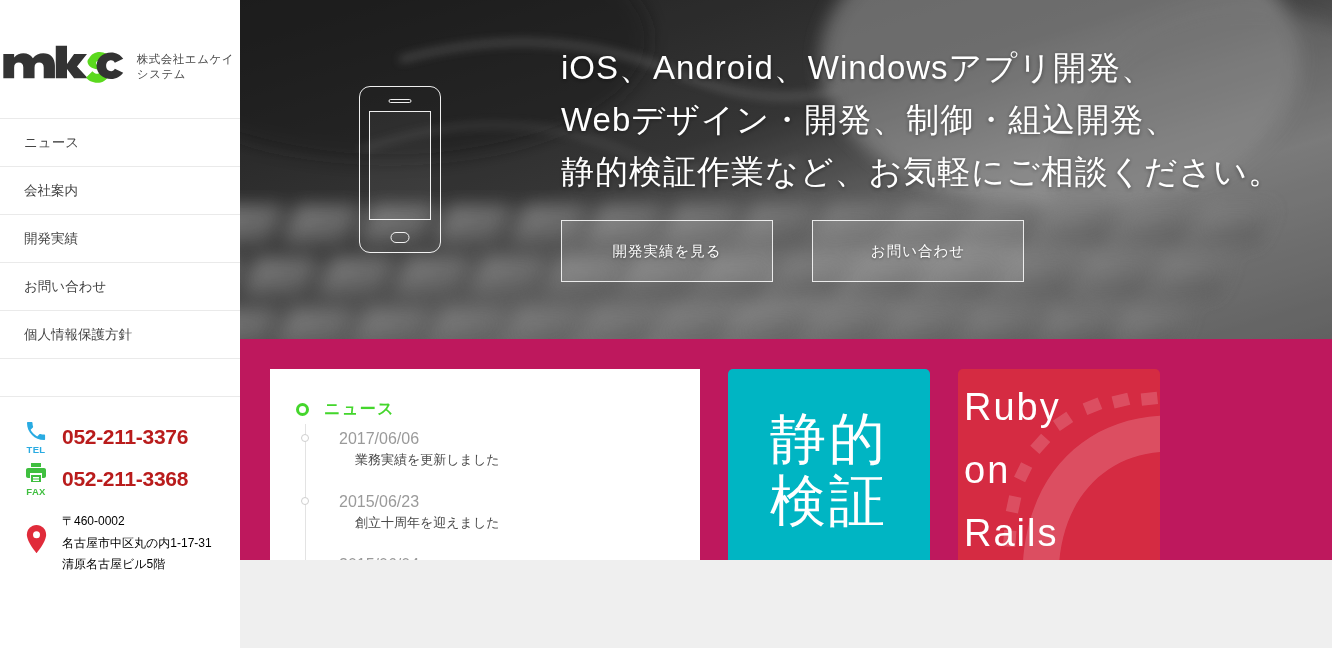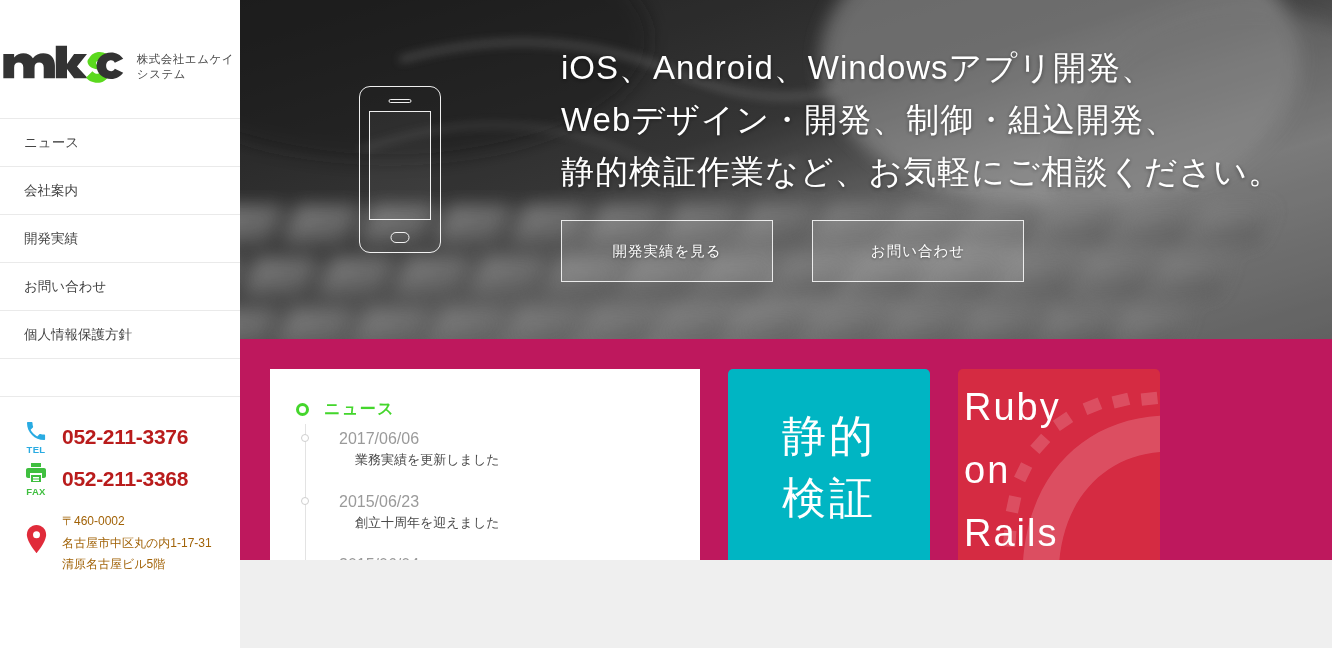--- a/index.html
+++ b/index.html
@@ -47,21 +47,21 @@
   .ci { width:40px; display:flex; flex-direction:column; align-items:center; flex:0 0 40px; }
   .ci-label { font-size:9.5px; font-weight:bold; margin-top:1px; letter-spacing:.3px; }
   .ci-tel .ci-label { color:#29ABE2; }
   .ci-fax .ci-label { color:#3FBF3F; }
   .phone-num {
     font-size:21px; color:#b91c1c; letter-spacing:-.3px;
     font-weight:600; margin-left:6px;
   }
   .addr-row { display:flex; align-items:flex-start; padding-left:16px; margin-top:14px; }
   .addr-pin { width:40px; flex:0 0 40px; display:flex; justify-content:center; padding-top:14px; }
-  .addr-text { font-size:12px; line-height:21.5px; color:#a16207; margin-left:6px; }
+  .addr-text { font-size:12px; line-height:21.5px; color:#000000; margin-left:6px; }
 
   
   .main { flex:1; position:relative; height:560px; background:#be185d; overflow:hidden; }
 
   
   .hero {
     position:relative; height:339px; width:1092px;
     overflow:hidden;
     background:#3a3a3a;
   }
@@ -141,21 +141,21 @@
     position:relative; overflow:hidden; cursor:pointer;
     box-shadow:0 3px 0 rgba(0,0,0,.13);
   }
   .sq-card .label {
     position:relative; z-index:2; color:#fff;
     font-weight:300;
     display:flex; align-items:center; justify-content:center;
     height:100%; text-align:center;
   }
   .card-teal { background:#00B5C3; }
-  .card-teal .label { font-size:44px; line-height:62px; letter-spacing:3px;font-family:Liberation Mono, monospace; }
+  .card-teal .label { font-size:56px; line-height:62px; letter-spacing:3px; }
   .card-red { background:#D52B42; }
   .card-red .label {
     font-size:38px; line-height:63px; letter-spacing:2px;
     justify-content:flex-start; padding-left:6px; text-align:left;
   }
   .rails-mark {
     position:absolute; right:-24px; top:18px; width:190px; height:190px;
     opacity:.17; z-index:1;
   }
   .card-pcb { background:#18B018; }

